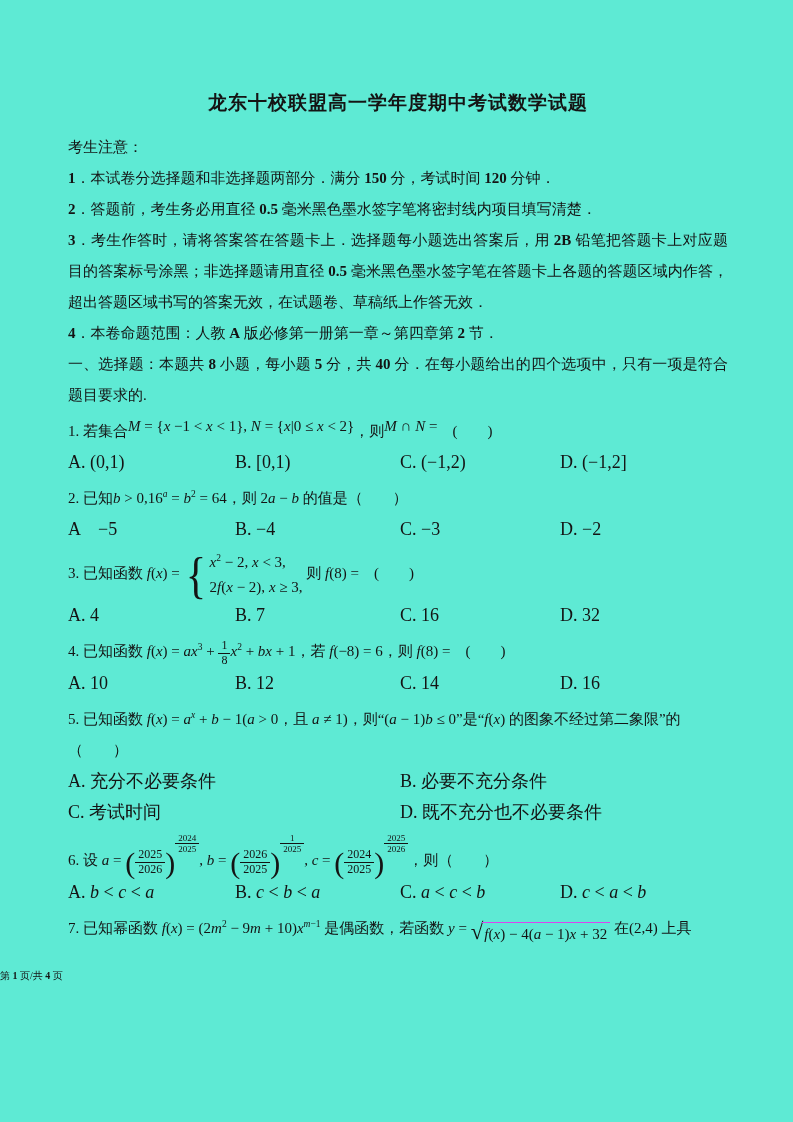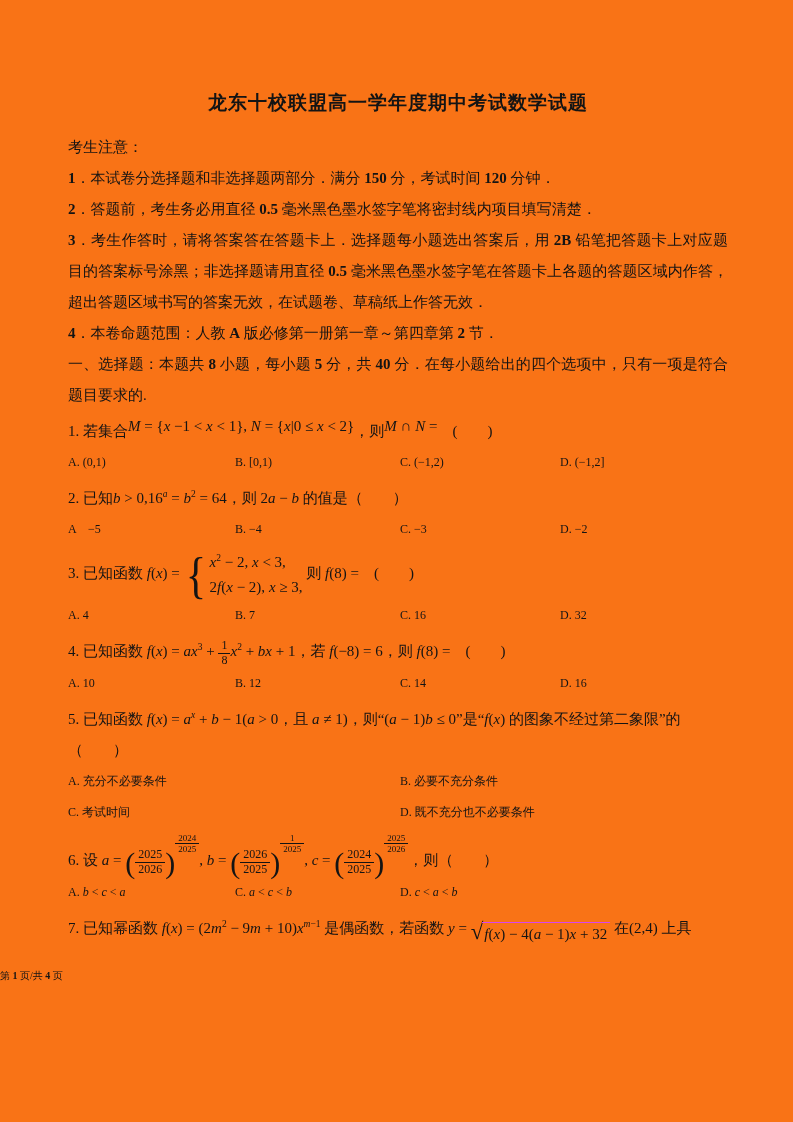--- a/index.html
+++ b/index.html
@@ -1,26 +1,26 @@
 <!DOCTYPE html>
 <html><head>
 <meta charset="utf-8">
 <style>
   html, body { margin:0; padding:0; background:#ffffff; }
   .page {
-    position:relative; width:793px; height:1122px; background:#f97316;
+    position:relative; width:793px; height:1122px; background:#5eead4;
     font-family:"Liberation Serif","DejaVu Serif",serif; color:#141414;
     overflow:hidden;
   }
   .content { position:absolute; left:68px; top:90px; width:660px; }
   .title { font-size:19px; font-weight:bold; text-align:center; margin:0 0 16px 0; letter-spacing:1px; }
   .para { font-size:15px; line-height:31px; margin:0; text-align:justify; }
   .stem { font-size:15px; line-height:31px; margin:0; }
   .q { margin-top:5px; }
-  .opts { display:grid; font-size:12px; line-height:31px; }
+  .opts { display:grid; font-size:18px; line-height:31px; }
   .opts4 { grid-template-columns:167px 165px 160px 1fr; }
   .opts2 { grid-template-columns:332px 1fr; }
   .opt { text-align:left; }
 
   
   .mi { font-style:italic; }
   .bold { font-weight:bold; }
   .sup { display:inline-block; font-size:9.5px; vertical-align:6px; line-height:1; }
   .supf { display:inline-block; vertical-align:13px; line-height:1; }
   .frac { display:inline-block; text-align:center; vertical-align:-8px; line-height:1.15; font-size:12px; }
@@ -109,20 +109,21 @@
         <span class="opt"><span>B. 必要不充分条件</span></span>
         <span class="opt"><span>C. 考试时间</span></span>
         <span class="opt"><span>D. 既不充分也不必要条件</span></span>
       </div>
     </div>
 
     <div class="q">
       <p class="stem"><span>6. 设 </span><span class="mi">a</span><span> = </span><span class="bp">(</span><span class="frac"><span class="fn">2025</span><span class="fd">2026</span></span><span class="bp">)</span><span class="supf"><span class="frac"><span class="fn">2024</span><span class="fd">2025</span></span></span><span>, </span><span class="mi">b</span><span> = </span><span class="bp">(</span><span class="frac"><span class="fn">2026</span><span class="fd">2025</span></span><span class="bp">)</span><span class="supf"><span class="frac"><span class="fn">1</span><span class="fd">2025</span></span></span><span>, </span><span class="mi">c</span><span> = </span><span class="bp">(</span><span class="frac"><span class="fn">2024</span><span class="fd">2025</span></span><span class="bp">)</span><span class="supf"><span class="frac"><span class="fn">2025</span><span class="fd">2026</span></span></span><span>，则（　　）</span></p>
       <div class="opts opts4">
         <span class="opt"><span>A. </span><span class="mi">b</span><span> &lt; </span><span class="mi">c</span><span> &lt; </span><span class="mi">a</span></span>
+        <span class="opt"><span>B. </span><span class="mi">c</span><span> &lt; </span><span class="mi">b</span><span> &lt; </span><span class="mi">a</span></span>
         <span class="opt"><span>C. </span><span class="mi">a</span><span> &lt; </span><span class="mi">c</span><span> &lt; </span><span class="mi">b</span></span>
         <span class="opt"><span>D. </span><span class="mi">c</span><span> &lt; </span><span class="mi">a</span><span> &lt; </span><span class="mi">b</span></span>
       </div>
     </div>
 
     <div class="q">
       <p class="stem"><span>7. 已知幂函数 </span><span class="mi">f</span><span>(</span><span class="mi">x</span><span>) = (2</span><span class="mi">m</span><span class="sup"><span>2</span></span><span> − 9</span><span class="mi">m</span><span> + 10)</span><span class="mi">x</span><span class="sup"><span class="mi">m</span><span>−1</span></span><span> 是偶函数，若函数 </span><span class="mi">y</span><span> = </span><span class="sqrt">
             <span class="radical">√</span>
             <span class="radicand"><span class="mi">f</span><span>(</span><span class="mi">x</span><span>) − 4(</span><span class="mi">a</span><span> − 1)</span><span class="mi">x</span><span> + 32</span></span>
           </span><span> 在(2,4) 上具</span></p>

